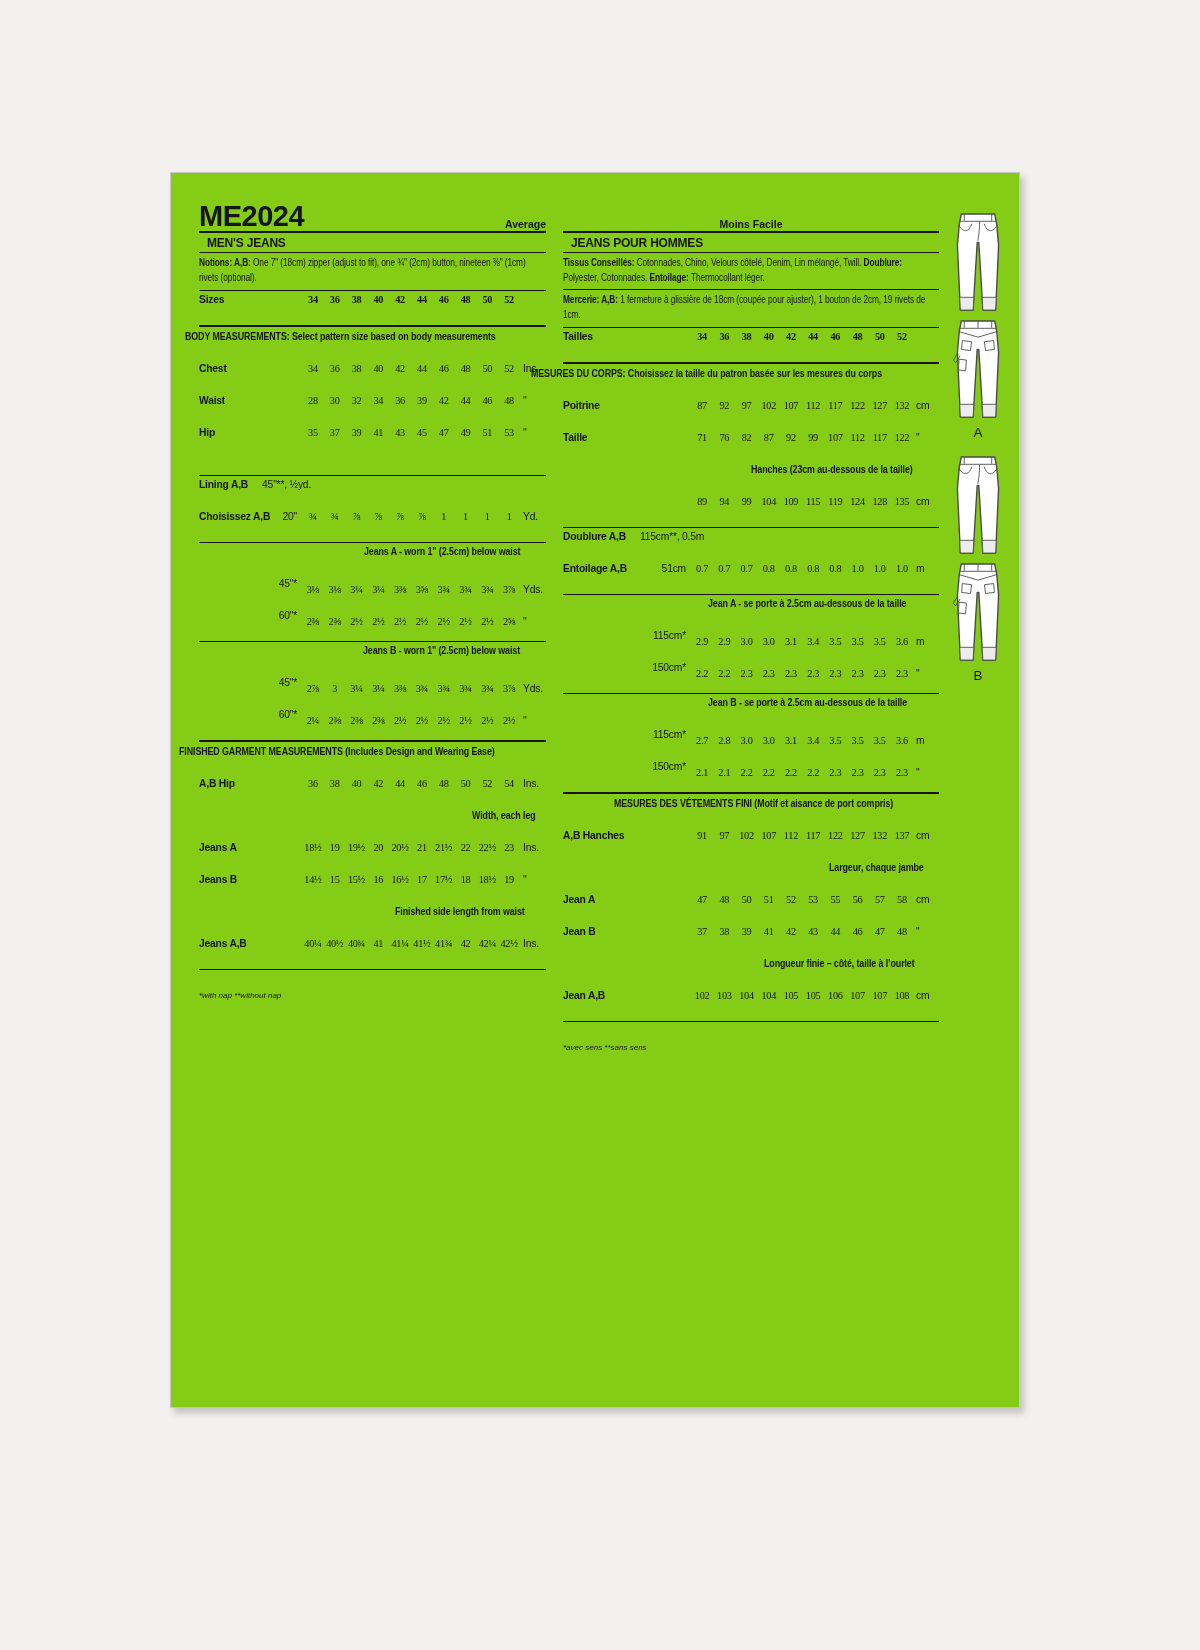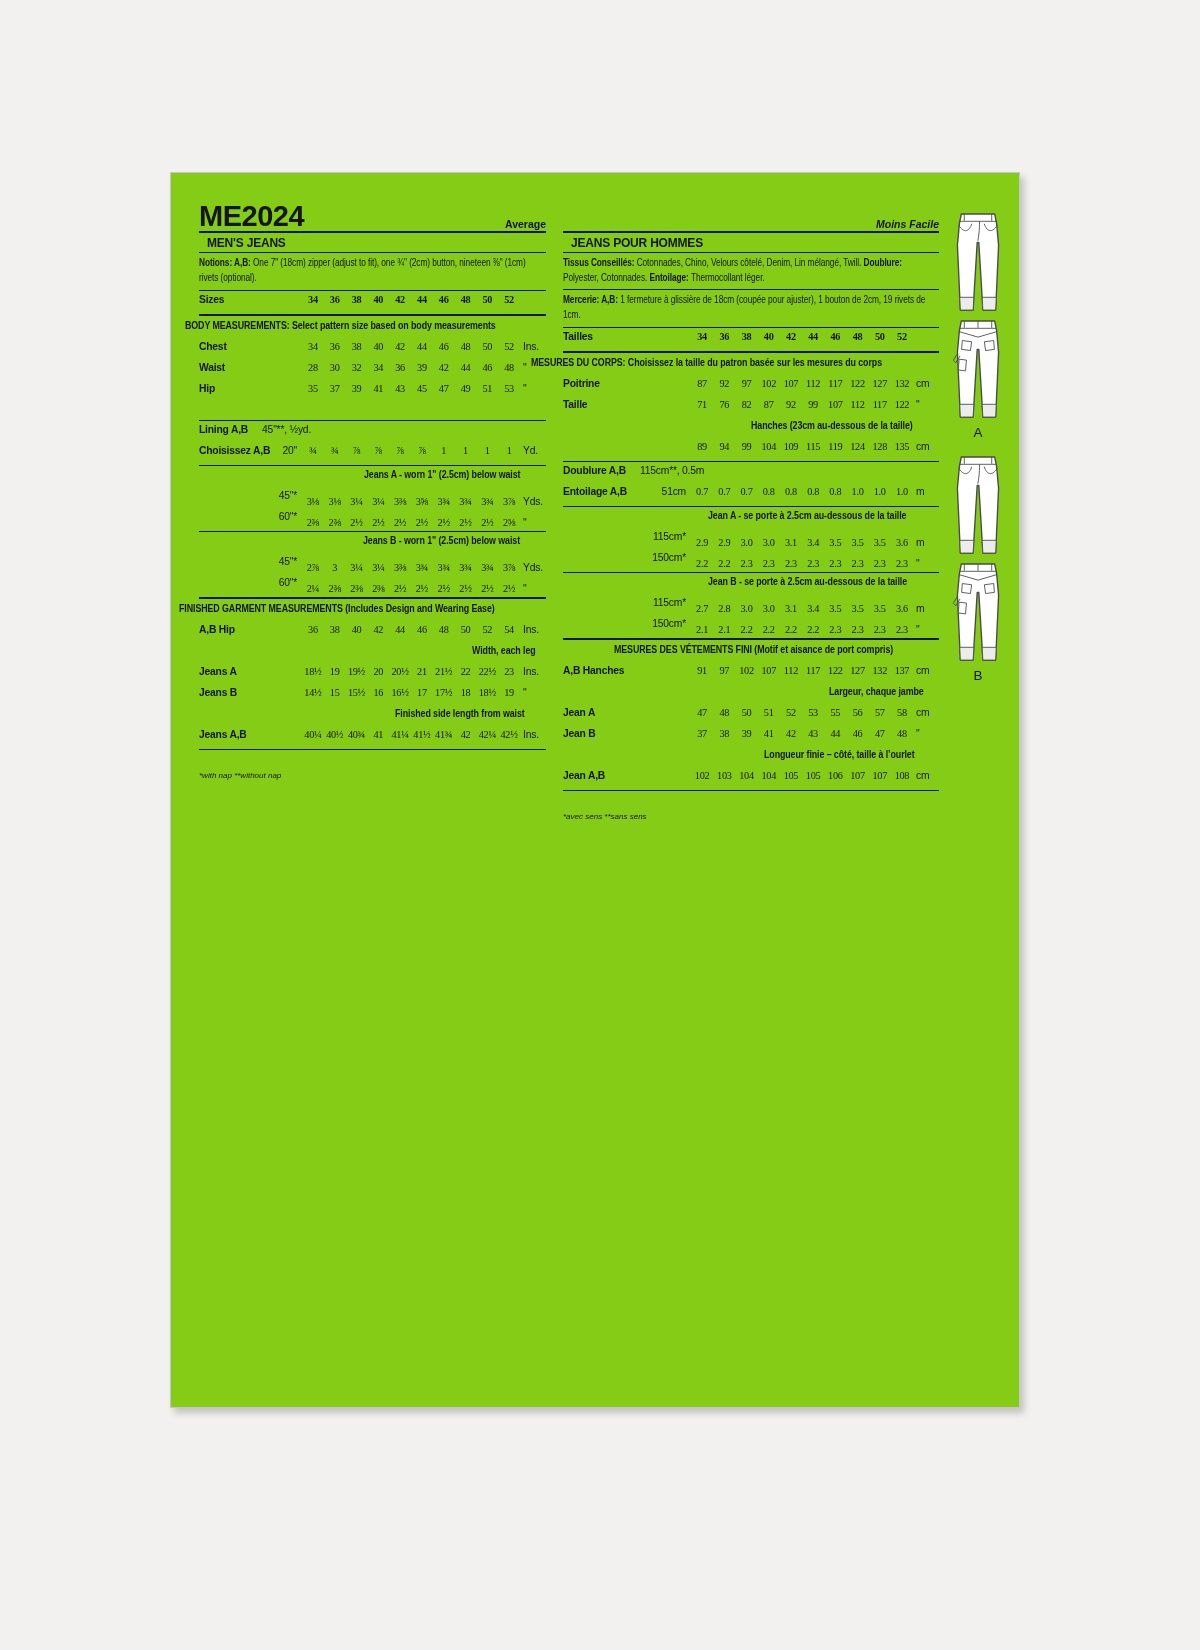--- a/index.html
+++ b/index.html
@@ -19,39 +19,39 @@
     margin-left:33px;
   }
   .col { position:absolute; top:26px; }
   .col.en { left:28px;  width:347px; --lw:103px; }
   .col.fr { left:392px; width:376px; --lw:128px; }
 
   .title-row {
     display:flex; justify-content:space-between; align-items:flex-end;
     height:34px; border-bottom:2.5px solid #161616; padding-bottom:1px;
   }
-  .title-row.fr-only { justify-content:flex-end;font-style:italic; }
+  .title-row.fr-only { justify-content:center; }
   .pattern-num { font-size:29px; font-weight:bold; letter-spacing:-0.5px; line-height:28px; }
   .difficulty { font-size:10.5px; font-weight:bold; }
 
   .sec-title {
     font-weight:bold; font-size:12px; line-height:15px;
     padding:3px 8px 1px; border-bottom:1.6px solid #161616;
     letter-spacing:-0.2px;
   }
   .para { padding:3px 0 4px; border-bottom:1.6px solid #161616; }
   .para.nb { border-bottom:none; }
   .para-inner {
     width:125%; transform:scaleX(0.8); transform-origin:0 0;
     font-size:10.4px; line-height:14.6px; letter-spacing:-0.1px;
   }
   .b { font-weight:bold; }
 
   .tbl { width:100%; }
-  .trow { display:flex; align-items:baseline; height:21px; font-size:10.3px; line-height:16.8px; }
+  .trow { display:flex; align-items:baseline; height:32px; font-size:10.3px; line-height:16.8px; }
   .lbl { flex:0 0 var(--lw); display:flex; justify-content:space-between; white-space:nowrap; }
   .lab { font-weight:bold; letter-spacing:-0.2px; }
   .sub { font-weight:normal; padding-right:5px; letter-spacing:-0.2px; }
   .vals { flex:1 1 auto; display:flex;font-family:Liberation Serif, serif; }
   .v { flex:1 1 0; text-align:center; white-space:nowrap; letter-spacing:-0.3px; }
   .v.bold { font-weight:bold; }
   .unit { flex:0 0 26px; padding-left:3px; white-space:nowrap; letter-spacing:-0.2px; }
   .headrow { overflow:visible;justify-content:flex-end; }
   .ht {
     display:inline-block; transform:scaleX(0.86); transform-origin:0 60%;

